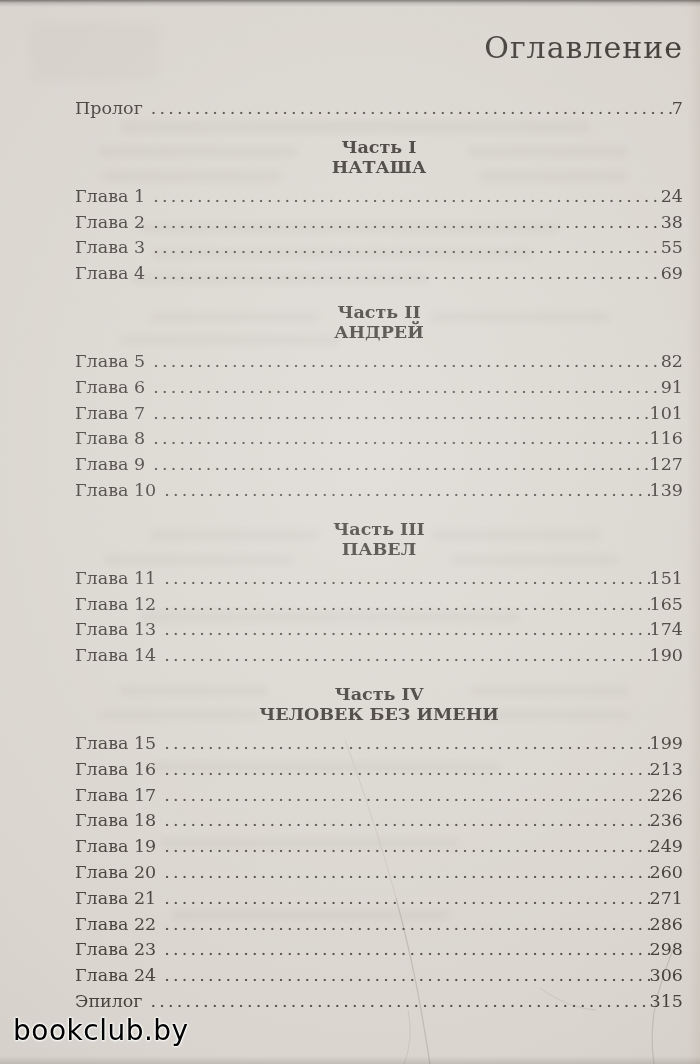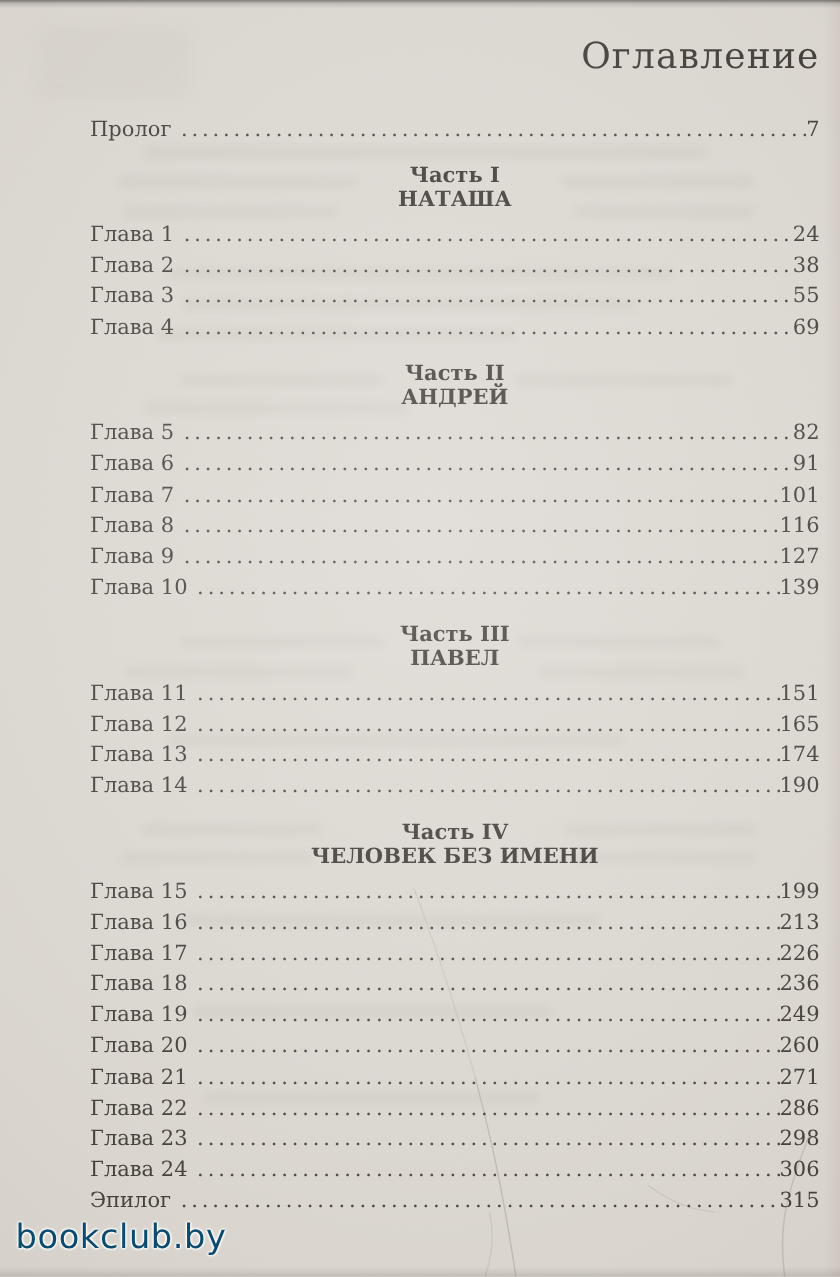--- a/index.html
+++ b/index.html
@@ -78,21 +78,21 @@
     color: #3a352f;
     margin-bottom: 7px;
   }
   .watermark {
     position: absolute;
     left: 13px; top: 1014px;
     z-index: 6;
     font-family: "DejaVu Sans", sans-serif;
     font-size: 28px;
     letter-spacing: 0.5px;
-    color: #0c4a6e;
+    color: #000000;
     text-shadow:
       0 1px 2px rgba(255,255,255,0.95),
       0 -1px 2px rgba(255,255,255,0.95),
       1px 0 2px rgba(255,255,255,0.9),
       -1px 0 2px rgba(255,255,255,0.9);
   }
   .scratches { position: absolute; inset: 0; z-index: 2; pointer-events: none; }
 </style>
 </head>
 <body>

